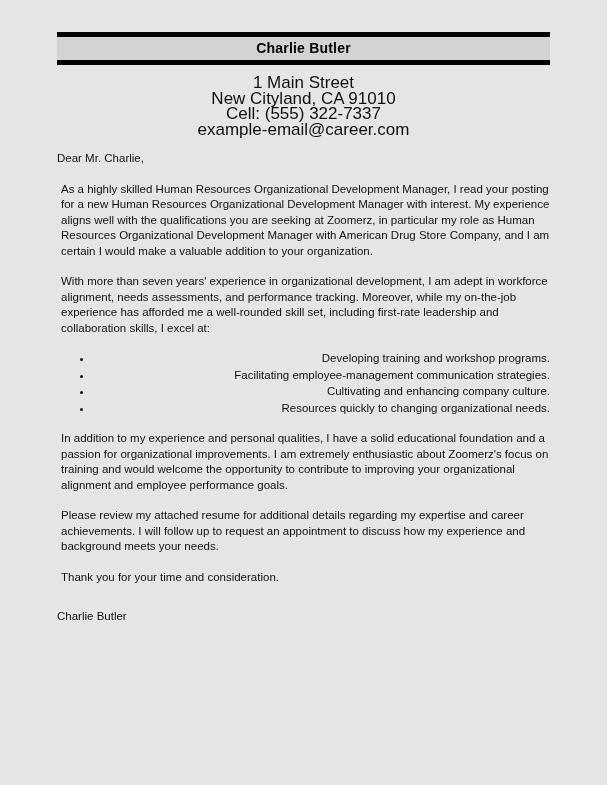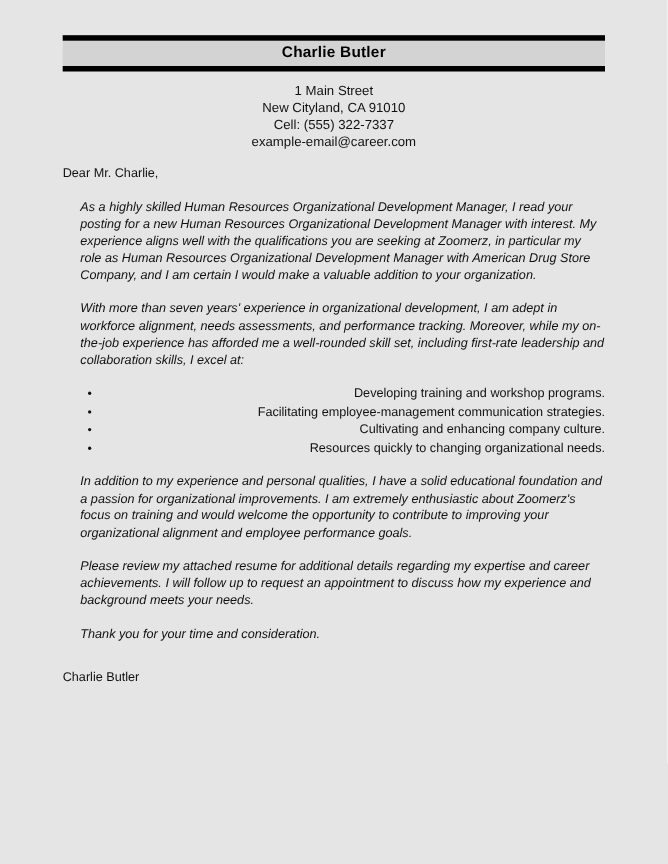--- a/index.html
+++ b/index.html
@@ -26,34 +26,33 @@
   }
   .name-banner .name {
     font-size: 14px;
     font-weight: bold;
     color: #000000;
     letter-spacing: 0.2px;
   }
   .contact-block {
     text-align: center;
     margin-top: 10px;
-    font-size: 12px;
+    font-size: 17px;
     line-height: 15.5px;
     color: #111111;
   }
   .letter-body {
     margin-top: 14px;
     font-size: 11.5px;
     line-height: 15.5px;
     color: #111111;
     text-align: left;
   }
   .para {
-    margin: 0 0 15px 16px;
-    font-style: italic;
+    margin: 0 0 15px 4px;
   }
   .salutation {
     margin: 0 0 15px 0;
   }
   ul.bullet-list {
     margin: 0 0 15px 0;
     padding-left: 36px;
     list-style-type: disc;
   }
   ul.bullet-list li {

